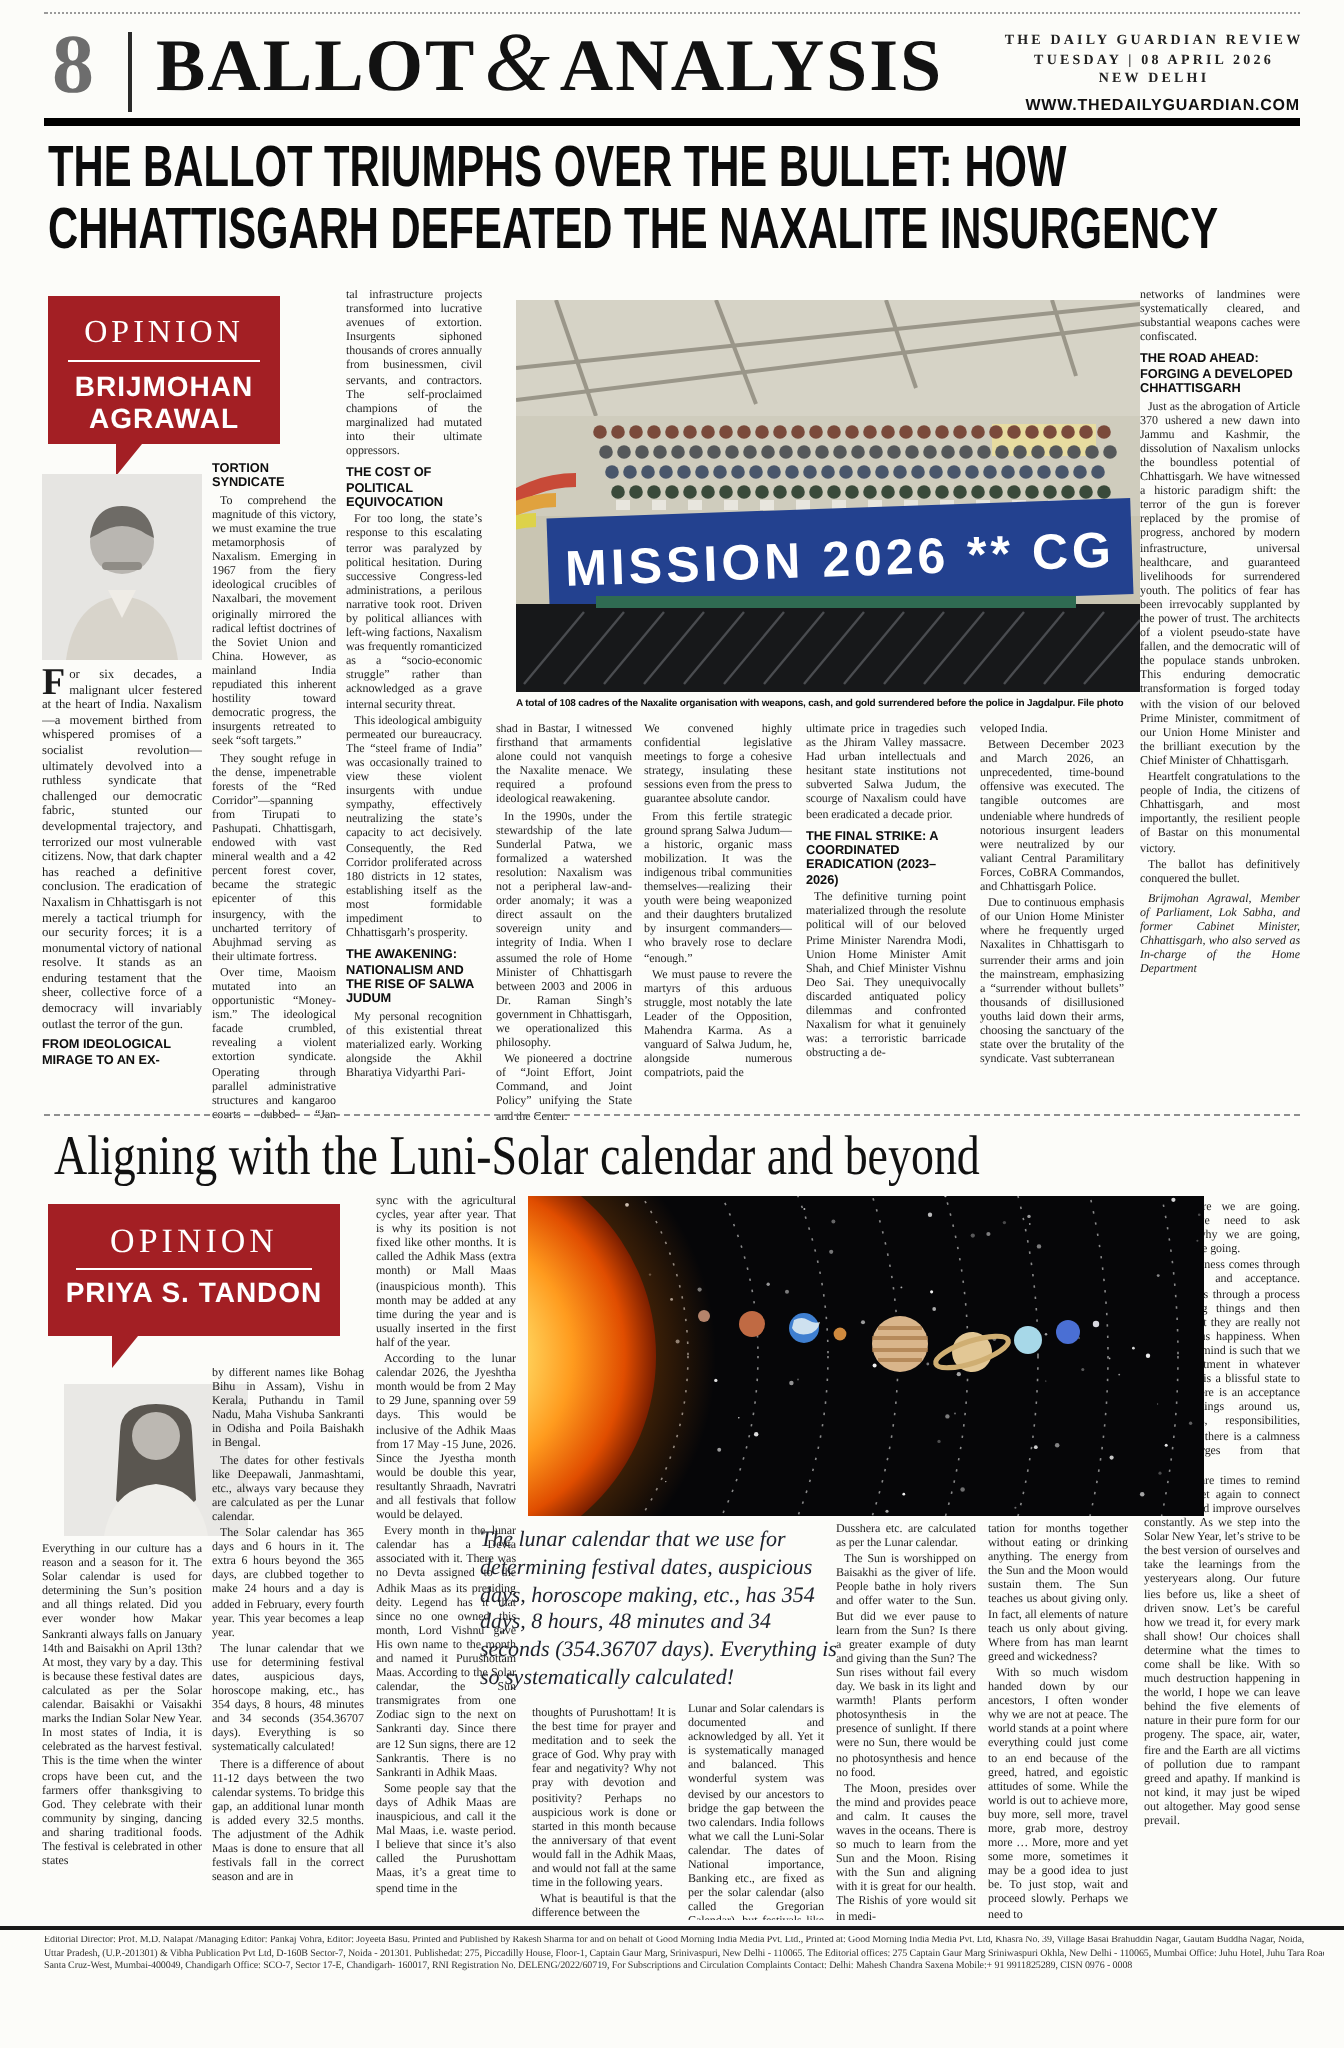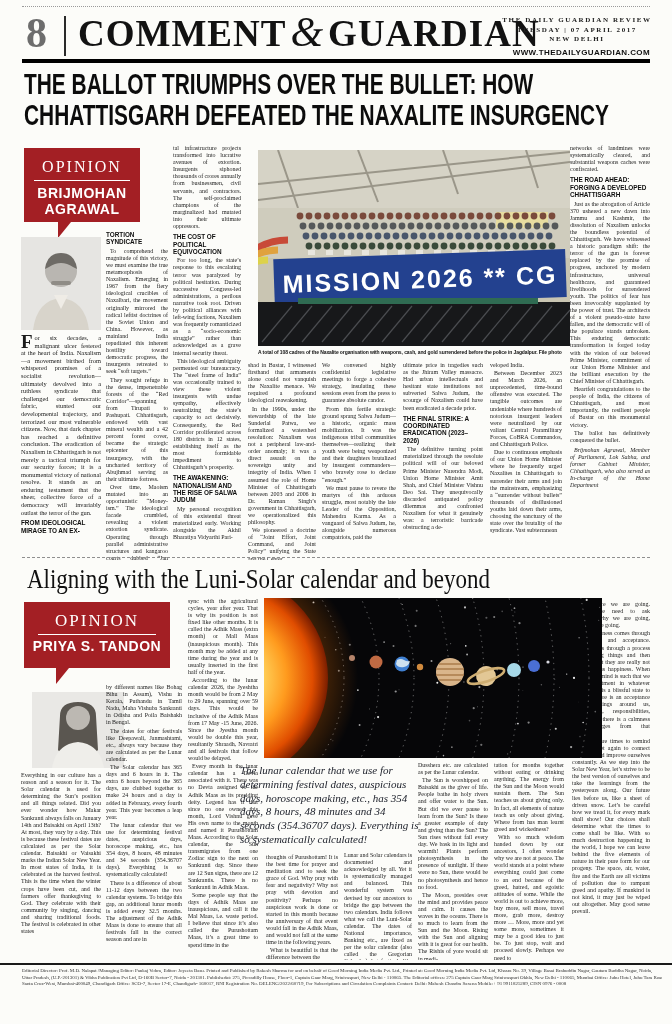--- a/index.html
+++ b/index.html
@@ -47,24 +47,24 @@
   svg{display:block;}
 </style>
 </head>
 <body>
 
 <div class="page">
 
   <div class="abs toprule" style="left:22px;top:6px;width:628px;"></div>
   <div class="abs pagenum" style="left:26px;top:12px;">8</div>
   <div class="abs vrule" style="left:64px;top:16px;height:40px;"></div>
-  <div class="abs mast-title" style="left:78px;top:8px;"><span>COMMENT</span><i>&amp;</i><span>GUARDIAN</span></div>
+  <div class="abs mast-title" style="left:78px;top:8px;"><span>BALLOT</span><i>&amp;</i><span>ANALYSIS</span></div>
   <div class="abs mast-info" style="left:482px;top:16px;width:190px;text-align:center;">
     <div>THE DAILY GUARDIAN REVIEW</div>
-    <div>TUESDAY | 07 APRIL 2017</div>
+    <div>TUESDAY | 08 APRIL 2026</div>
     <div>NEW DELHI</div>
   </div>
   <div class="abs mast-url" style="left:430px;top:48px;width:220px;">WWW.THEDAILYGUARDIAN.COM</div>
   <div class="abs thickrule" style="left:22px;top:59px;width:628px;height:3.5px;"></div>
 
   <div class="abs" style="left:24px;top:69px;">
     <div class="h1wrap">THE BALLOT TRIUMPHS OVER THE BULLET: HOW</div>
     <div class="h1wrap">CHHATTISGARH DEFEATED THE NAXALITE INSURGENCY</div>
   </div>
 

